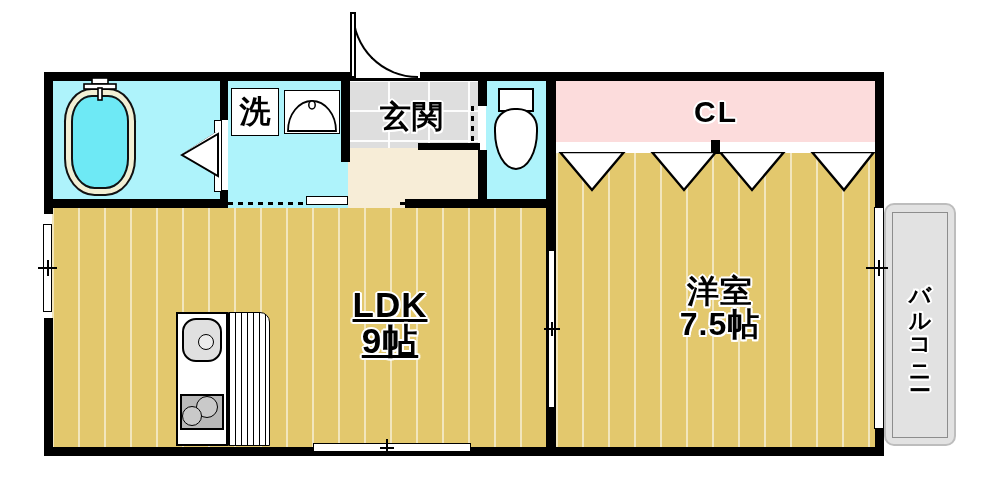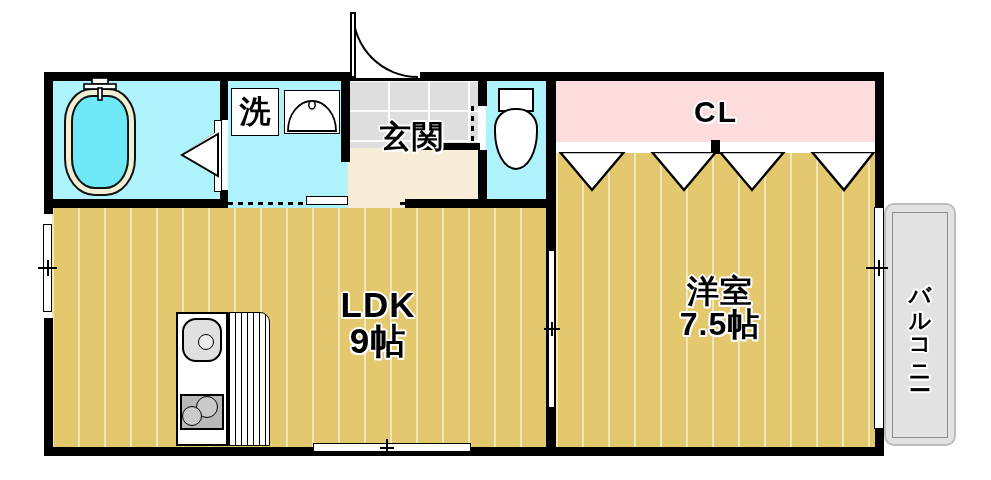--- a/index.html
+++ b/index.html
@@ -214,23 +214,23 @@
 
   <div class="abs sinkbowl" style="left:182px;top:318px;width:40px;height:44px;"></div>
   <div class="abs sinkdrain" style="left:198px;top:334px;width:16px;height:16px;"></div>
 
   <div class="abs stovetop" style="left:180px;top:394px;width:44px;height:36px;"></div>
   <div class="abs burner" style="left:196px;top:396px;width:22px;height:22px;"></div>
   <div class="abs burner" style="left:182px;top:406px;width:20px;height:20px;"></div>
 
   <div class="abs lbl lbl-cl" style="left:556px;top:84px;width:320px;height:56px;">CL</div>
 
-  <div class="abs lbl" style="left:352px;top:92px;width:120px;height:50px;font-size:31px;letter-spacing:1px;margin-top:20px;">玄関</div>
-
-  <div class="abs lbl lbl-ldk" style="left:278px;top:275px;width:200px;height:96px;">LDK
+  <div class="abs lbl" style="left:352px;top:92px;width:120px;height:50px;font-size:31px;letter-spacing:1px;">玄関</div>
+
+  <div class="abs lbl lbl-ldk" style="left:290px;top:275px;width:200px;height:96px;text-decoration:underline;">LDK
 9帖</div>
 
   <div class="abs lbl lbl-room" style="left:620px;top:260px;width:200px;height:96px;">洋室
 7.5帖</div>
 
   <div class="abs lbl-balc" style="left:905px;top:250px;height:150px;display:flex;align-items:center;justify-content:center;">バルコニー</div>
 
 </div>
 
 </body></html>

